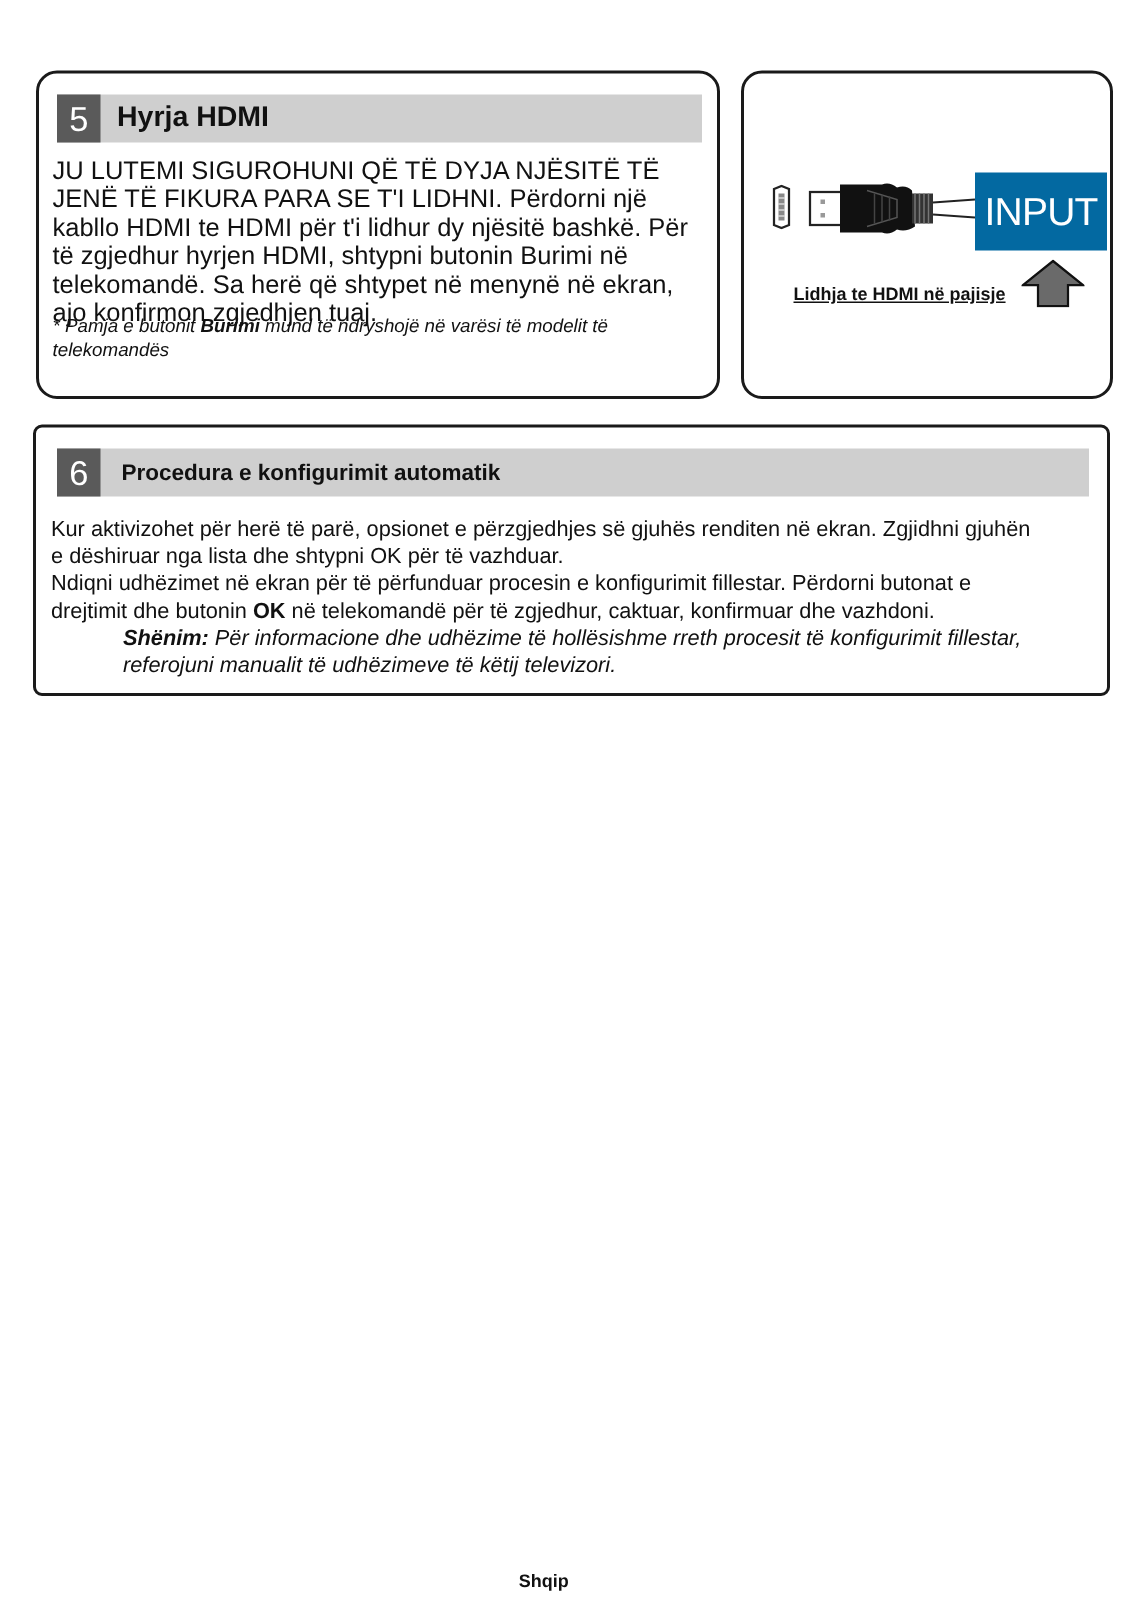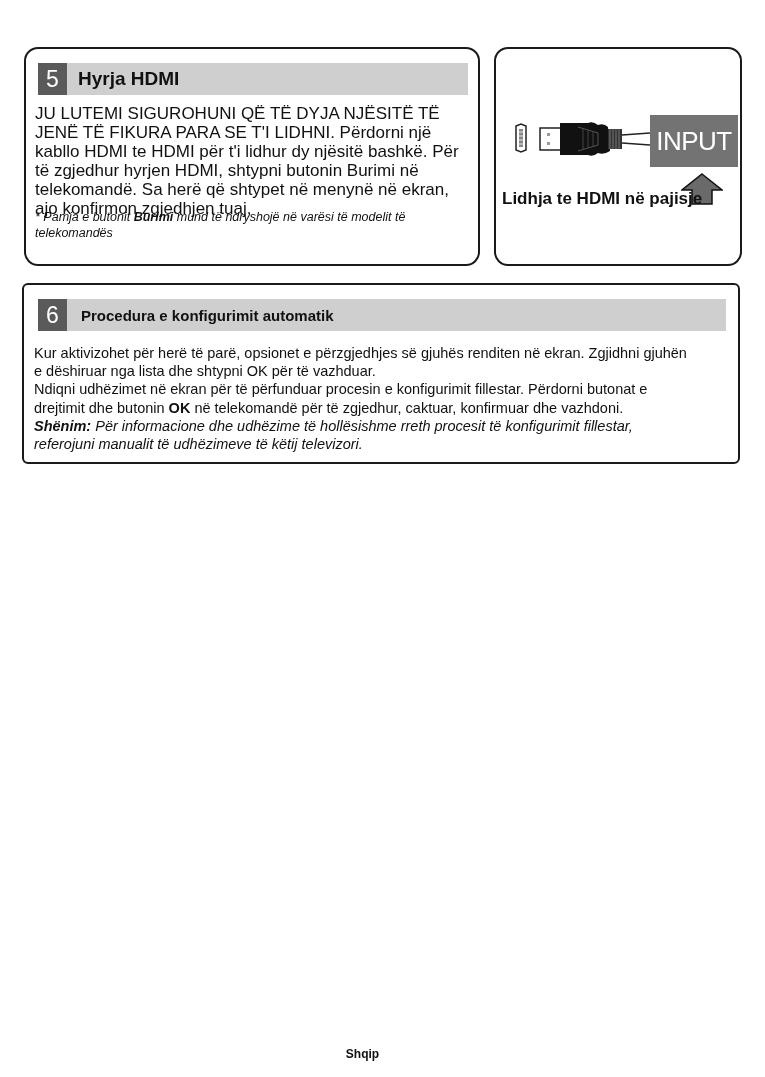--- a/index.html
+++ b/index.html
@@ -56,41 +56,42 @@
     }
     .note5 b { font-style: italic; }
 
     .body6 {
       position: absolute;
       left: 10px; top: 59px; width: 700px;
       font-size: 14.5px;
       line-height: 18.2px;
     }
     .body6 .line { display: block; }
-    .body6 .it { font-style: italic; }
+    .body6 .it { font-style: italic; margin-left: 48px; }
 
     
     .hdmi-port { position: absolute; left: 18px; top: 74px; }
     .hdmi-plug { position: absolute; left: 42px; top: 68px; }
     .input-block {
       position: absolute;
       left: 154px; top: 66px; width: 88px; height: 52px;
-      background: #737373;
+      background: #0369a1;
       color: #fff;
       font-size: 26px;
       letter-spacing: -0.5px;
       display: flex; align-items: center; justify-content: center;
       font-family: "Liberation Sans", sans-serif;
     }
     .arrow-up { position: absolute; left: 185px; top: 124px; }
     .img-caption {
       position: absolute;
-      left: 6px; top: 140px;
-      font-size: 17px;
+      left: 33px; top: 140px;
+      font-size: 12px;
       font-weight: bold;
+      text-decoration: underline;
     }
 
     .footer {
       position: absolute;
       left: 0; width: 765px; top: 1047px;
       text-align: center;
       font-size: 12px;
       font-weight: bold;
       padding-right: 40px;
     }

